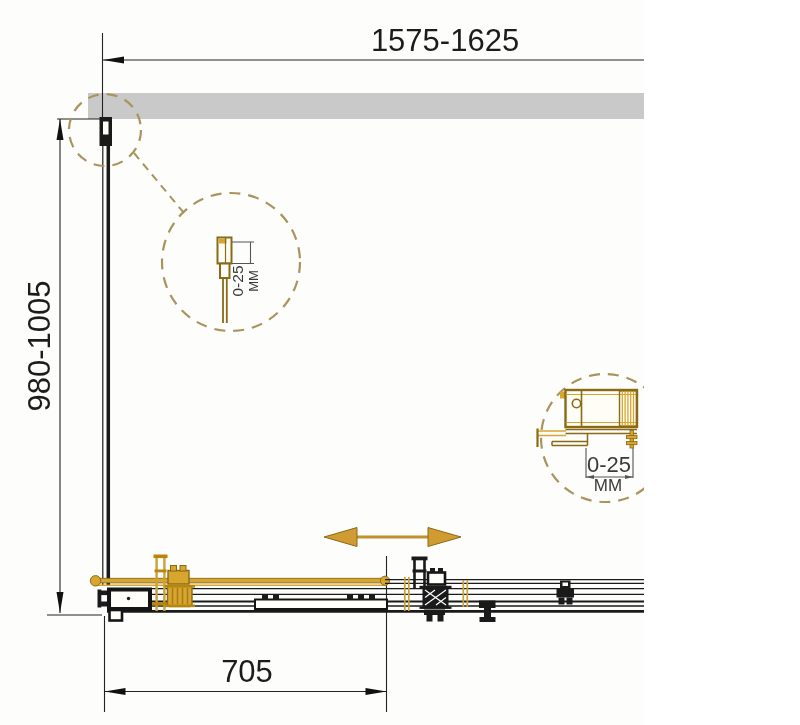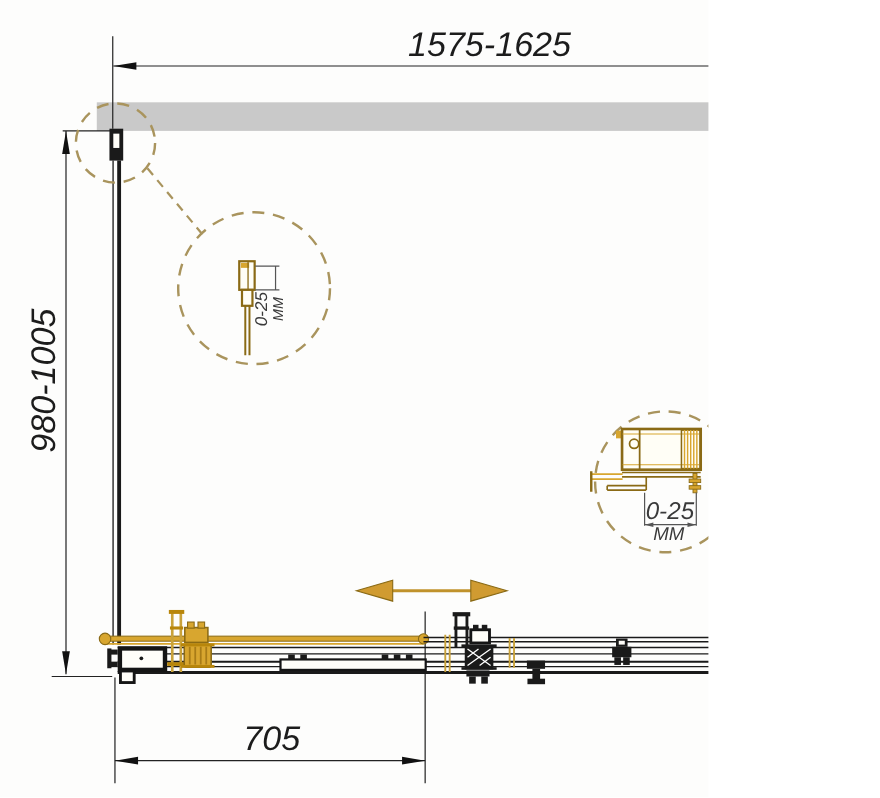--- a/index.html
+++ b/index.html
@@ -2,21 +2,21 @@
 <html style="--paper: #fdfdfc; --wall: #c9c9c9; --line: #1a1a1a; --gold: #d8a62f; --gold-dark: #8a6a15; --dash: #a9945d;"><head>
 <meta charset="utf-8">
 <style>
   :root{
     --paper:#fdfdfc; --line:#1a1a1a; --wall:#c9c9c9;
     --gold:#d8a62f; --gold-dark:#8a6a15; --gold-mid:#b8860b; --tan:#c9a23a;
     --dash:#a9945d; --dim:#555;
   }
   html,body{margin:0;padding:0;background:#fff;}
   .stage{position:relative;width:644px;height:725px;background:var(--paper);overflow:hidden;
-         font-family:"Liberation Sans",sans-serif;font-style:italic;}
+         font-family:"Liberation Sans",sans-serif;}
   svg{position:absolute;left:0;top:0;}
   .k-line{stroke:var(--line);fill:none;}
   .k-fill{fill:var(--line);stroke:none;}
   .white-f{fill:#fffef9;}
   .dim-ln{stroke:#222;stroke-width:1.1;fill:none;}
   .arrow{fill:#111;stroke:none;}
   .g-out{stroke:var(--gold-dark);fill:#fffef6;}
   .g-fill{fill:var(--gold);stroke:none;}
   .g-edge{fill:var(--gold);stroke:var(--gold-dark);}
   .g-ln{stroke:var(--gold-dark);fill:none;}

